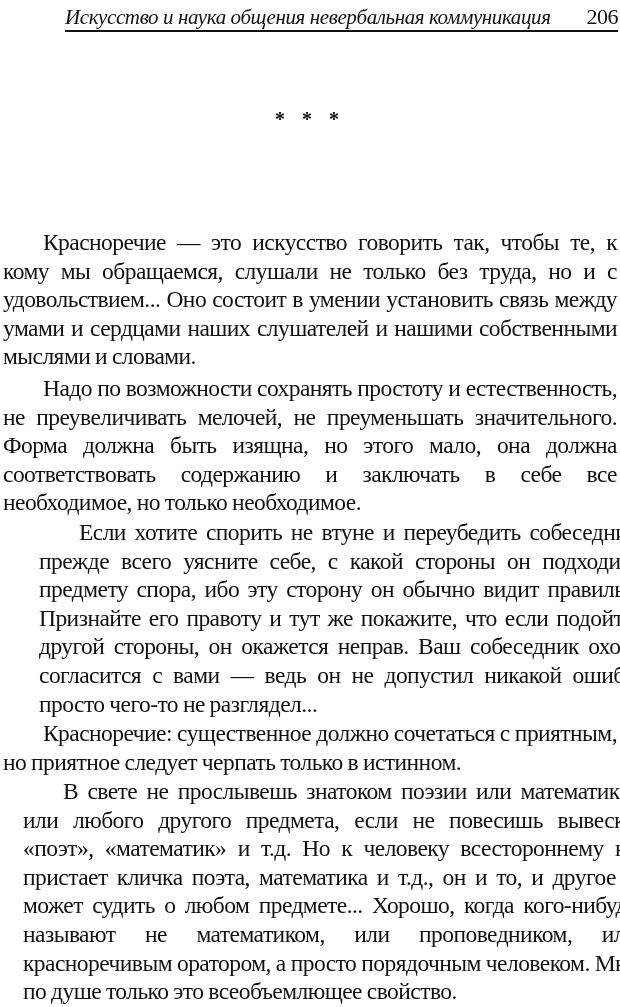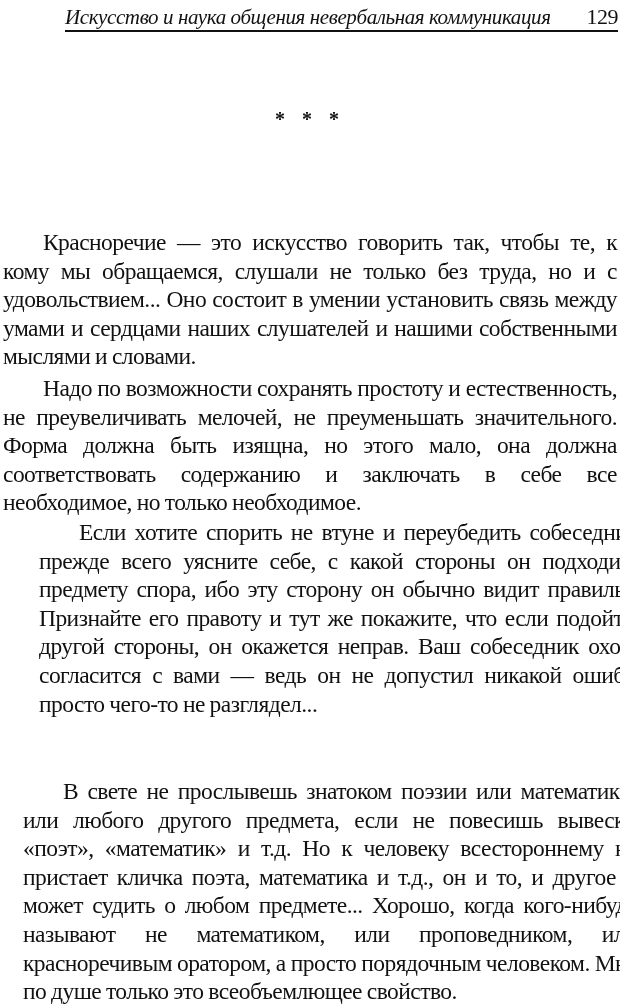--- a/index.html
+++ b/index.html
@@ -92,37 +92,40 @@
       line-height: 30px;
     }
   </style>
 </head>
 <body>
 
 <div class="page">
 
   <div class="running-header">
     <span class="header-title">Искусство и наука общения невербальная коммуникация</span>
-    <span class="header-page">129</span>
+    <span class="header-page">206</span>
   </div>
 
 
   <div class="stars">* * *</div>
 
 
   <div class="body-text" style="top:228px;">
     <p class="para">Красноречие — это искусство говорить так, чтобы те, к кому мы обращаемся, слушали не только без труда, но и с удовольствием... Оно состоит в умении установить связь между умами и сердцами наших слушателей и нашими собственными мыслями и словами.</p>
   </div>
 
   <div class="body-text" style="top:374px;">
     <p class="para">Надо по возможности сохранять простоту и естественность, не преувеличивать мелочей, не преуменьшать значительного. Форма должна быть изящна, но этого мало, она должна соответствовать содержанию и заключать в себе все необходимое, но только необходимое.</p>
   </div>
 
   <div class="body-text" style="top:518px;margin-left:36px;">
     <p class="para">Если хотите спорить не втуне и переубедить собеседника, прежде всего уясните себе, с какой стороны он подходит к предмету спора, ибо эту сторону он обычно видит правильно. Признайте его правоту и тут же покажите, что если подойти с другой стороны, он окажется неправ. Ваш собеседник охотно согласится с вами — ведь он не допустил никакой ошибки, просто чего-то не разглядел...</p>
   </div>
 
+  <div class="body-text" style="top:719px;">
+    <p class="para">Красноречие: существенное должно сочетаться с приятным, но приятное следует черпать только в истинном.</p>
+  </div>
 
   <div class="body-text" style="top:777px;margin-left:20px;">
     <p class="para">В свете не прослывешь знатоком поэзии или математики, или любого другого предмета, если не повесишь вывески «поэт», «математик» и т.д. Но к человеку всестороннему не пристает кличка поэта, математика и т.д., он и то, и другое и может судить о любом предмете... Хорошо, когда кого-нибудь называют не математиком, или проповедником, или красноречивым оратором, а просто порядочным человеком. Мне по душе только это всеобъемлющее свойство.</p>
   </div>
 
 </div>
 
 </body></html>

